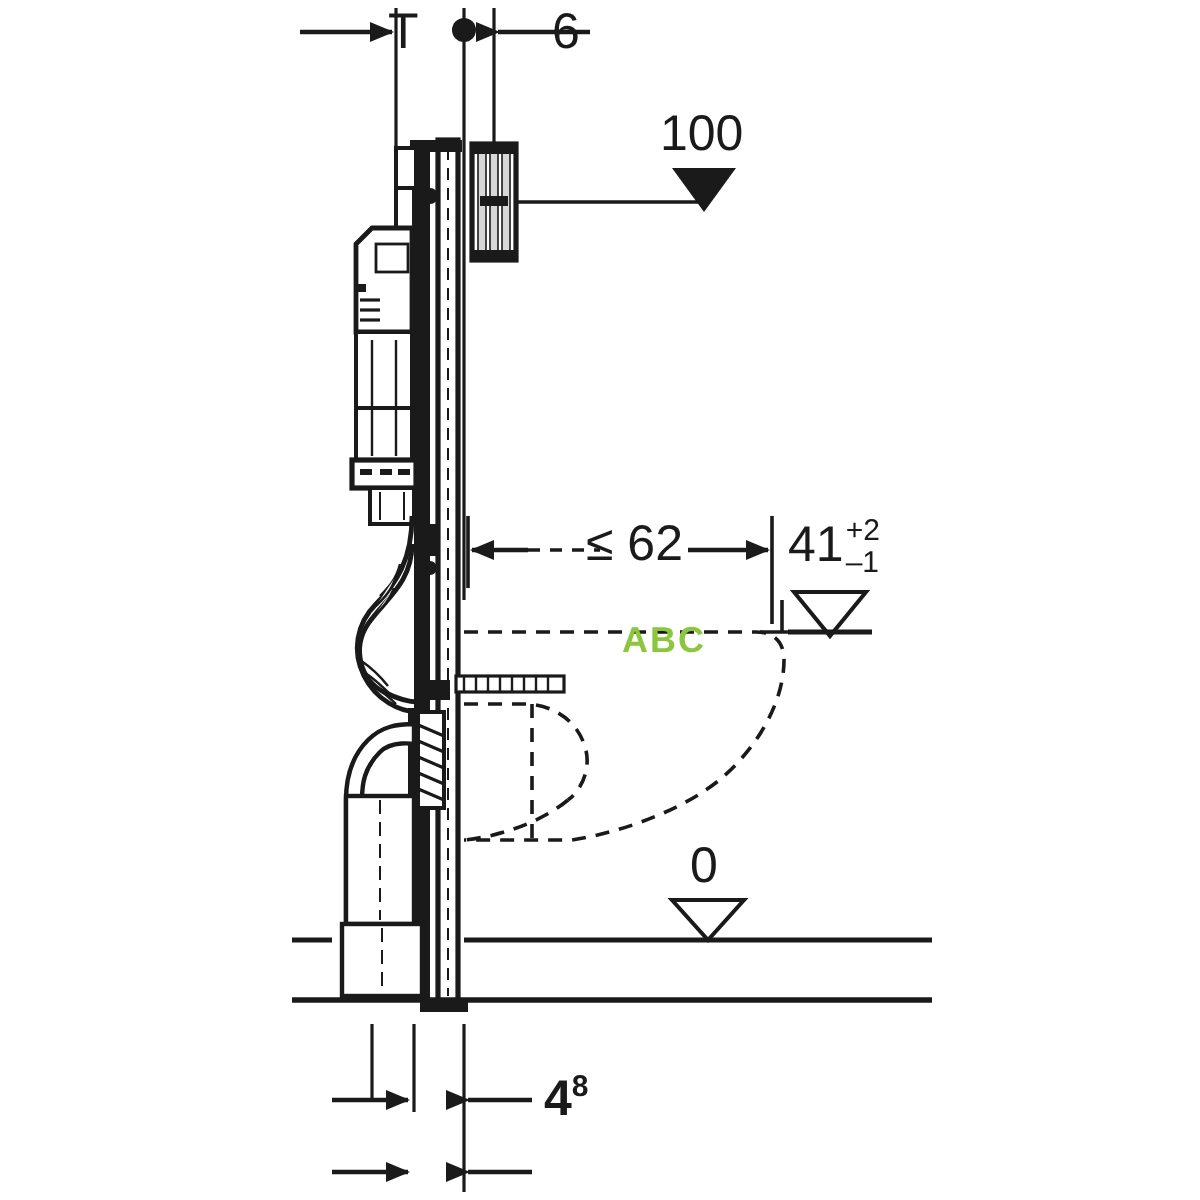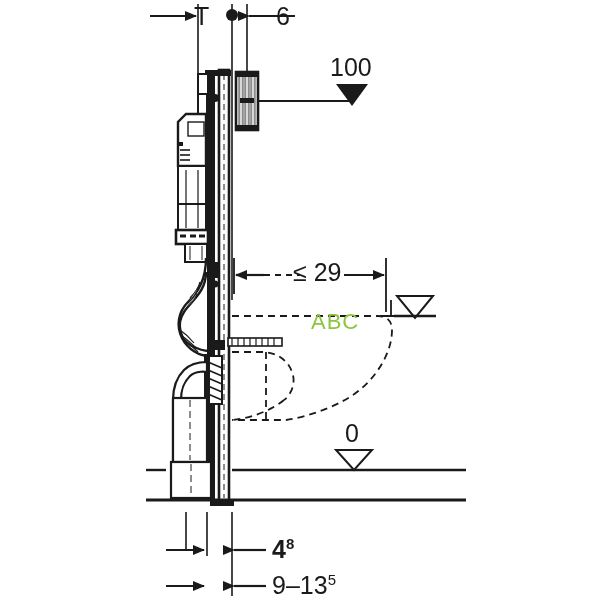--- a/index.html
+++ b/index.html
@@ -6,21 +6,21 @@
   body{width:600px;height:600px;overflow:hidden;
        font-family:"Liberation Sans", sans-serif;color:#1a1a1a;}
   #stage{position:relative;width:600px;height:600px;background:#fff;}
   #stage svg{position:absolute;left:0;top:0;}
   .txt{position:absolute;font-family:"Liberation Sans", sans-serif;color:#1a1a1a;
        white-space:nowrap;line-height:1;}
   .dim{font-size:25px;}
   .sup{font-size:15px;vertical-align:super;}
   .tol{display:inline-block;font-size:15px;line-height:1.05;vertical-align:middle;
        margin-left:1px;text-align:left;}
-  .abc{font-size:22px;font-weight:normal;letter-spacing:1px;}
+  .abc{font-size:18px;font-weight:bold;letter-spacing:1px;}
 </style>
 </head>
 <body>
 
 <div id="stage">
 
   <svg width="600" height="600" viewBox="0 0 600 600">
 
     <defs>
       <marker id="arrR" markerWidth="12" markerHeight="10" refX="11" refY="5" orient="auto" markerUnits="userSpaceOnUse">
@@ -195,28 +195,29 @@
     </g>
 
   </svg>
 
   <div class="txt dim" style="left:194px;top:4px;">T</div>
 
   <div class="txt dim" style="left:276px;top:4px;">6</div>
 
   <div class="txt dim" style="left:330px;top:55px;text-align:right;">100</div>
 
-  <div class="txt dim" style="left:293px;top:260px;">≤ 29</div>
-
+  <div class="txt dim" style="left:293px;top:260px;">≤ 62</div>
+
+  <div class="txt" style="left:394px;top:258px;font-size:25px;">
+    <span>41</span><span class="tol"><span>+2</span><br>
+      <span>–1</span></span>
+  </div>
 
   <div class="txt abc" style="left:311px;top:311px;color:#8cc63f;">ABC</div>
 
   <div class="txt dim" style="left:345px;top:421px;">0</div>
 
   <div class="txt" style="left:272px;top:536px;font-size:25px;font-weight:bold;">
     <span>4</span><span class="sup">8</span>
   </div>
 
-  <div class="txt" style="left:272px;top:572px;font-size:25px;">
-    <span>9–13</span><span class="sup">5</span>
-  </div>
 
 </div>
 
 </body></html>

